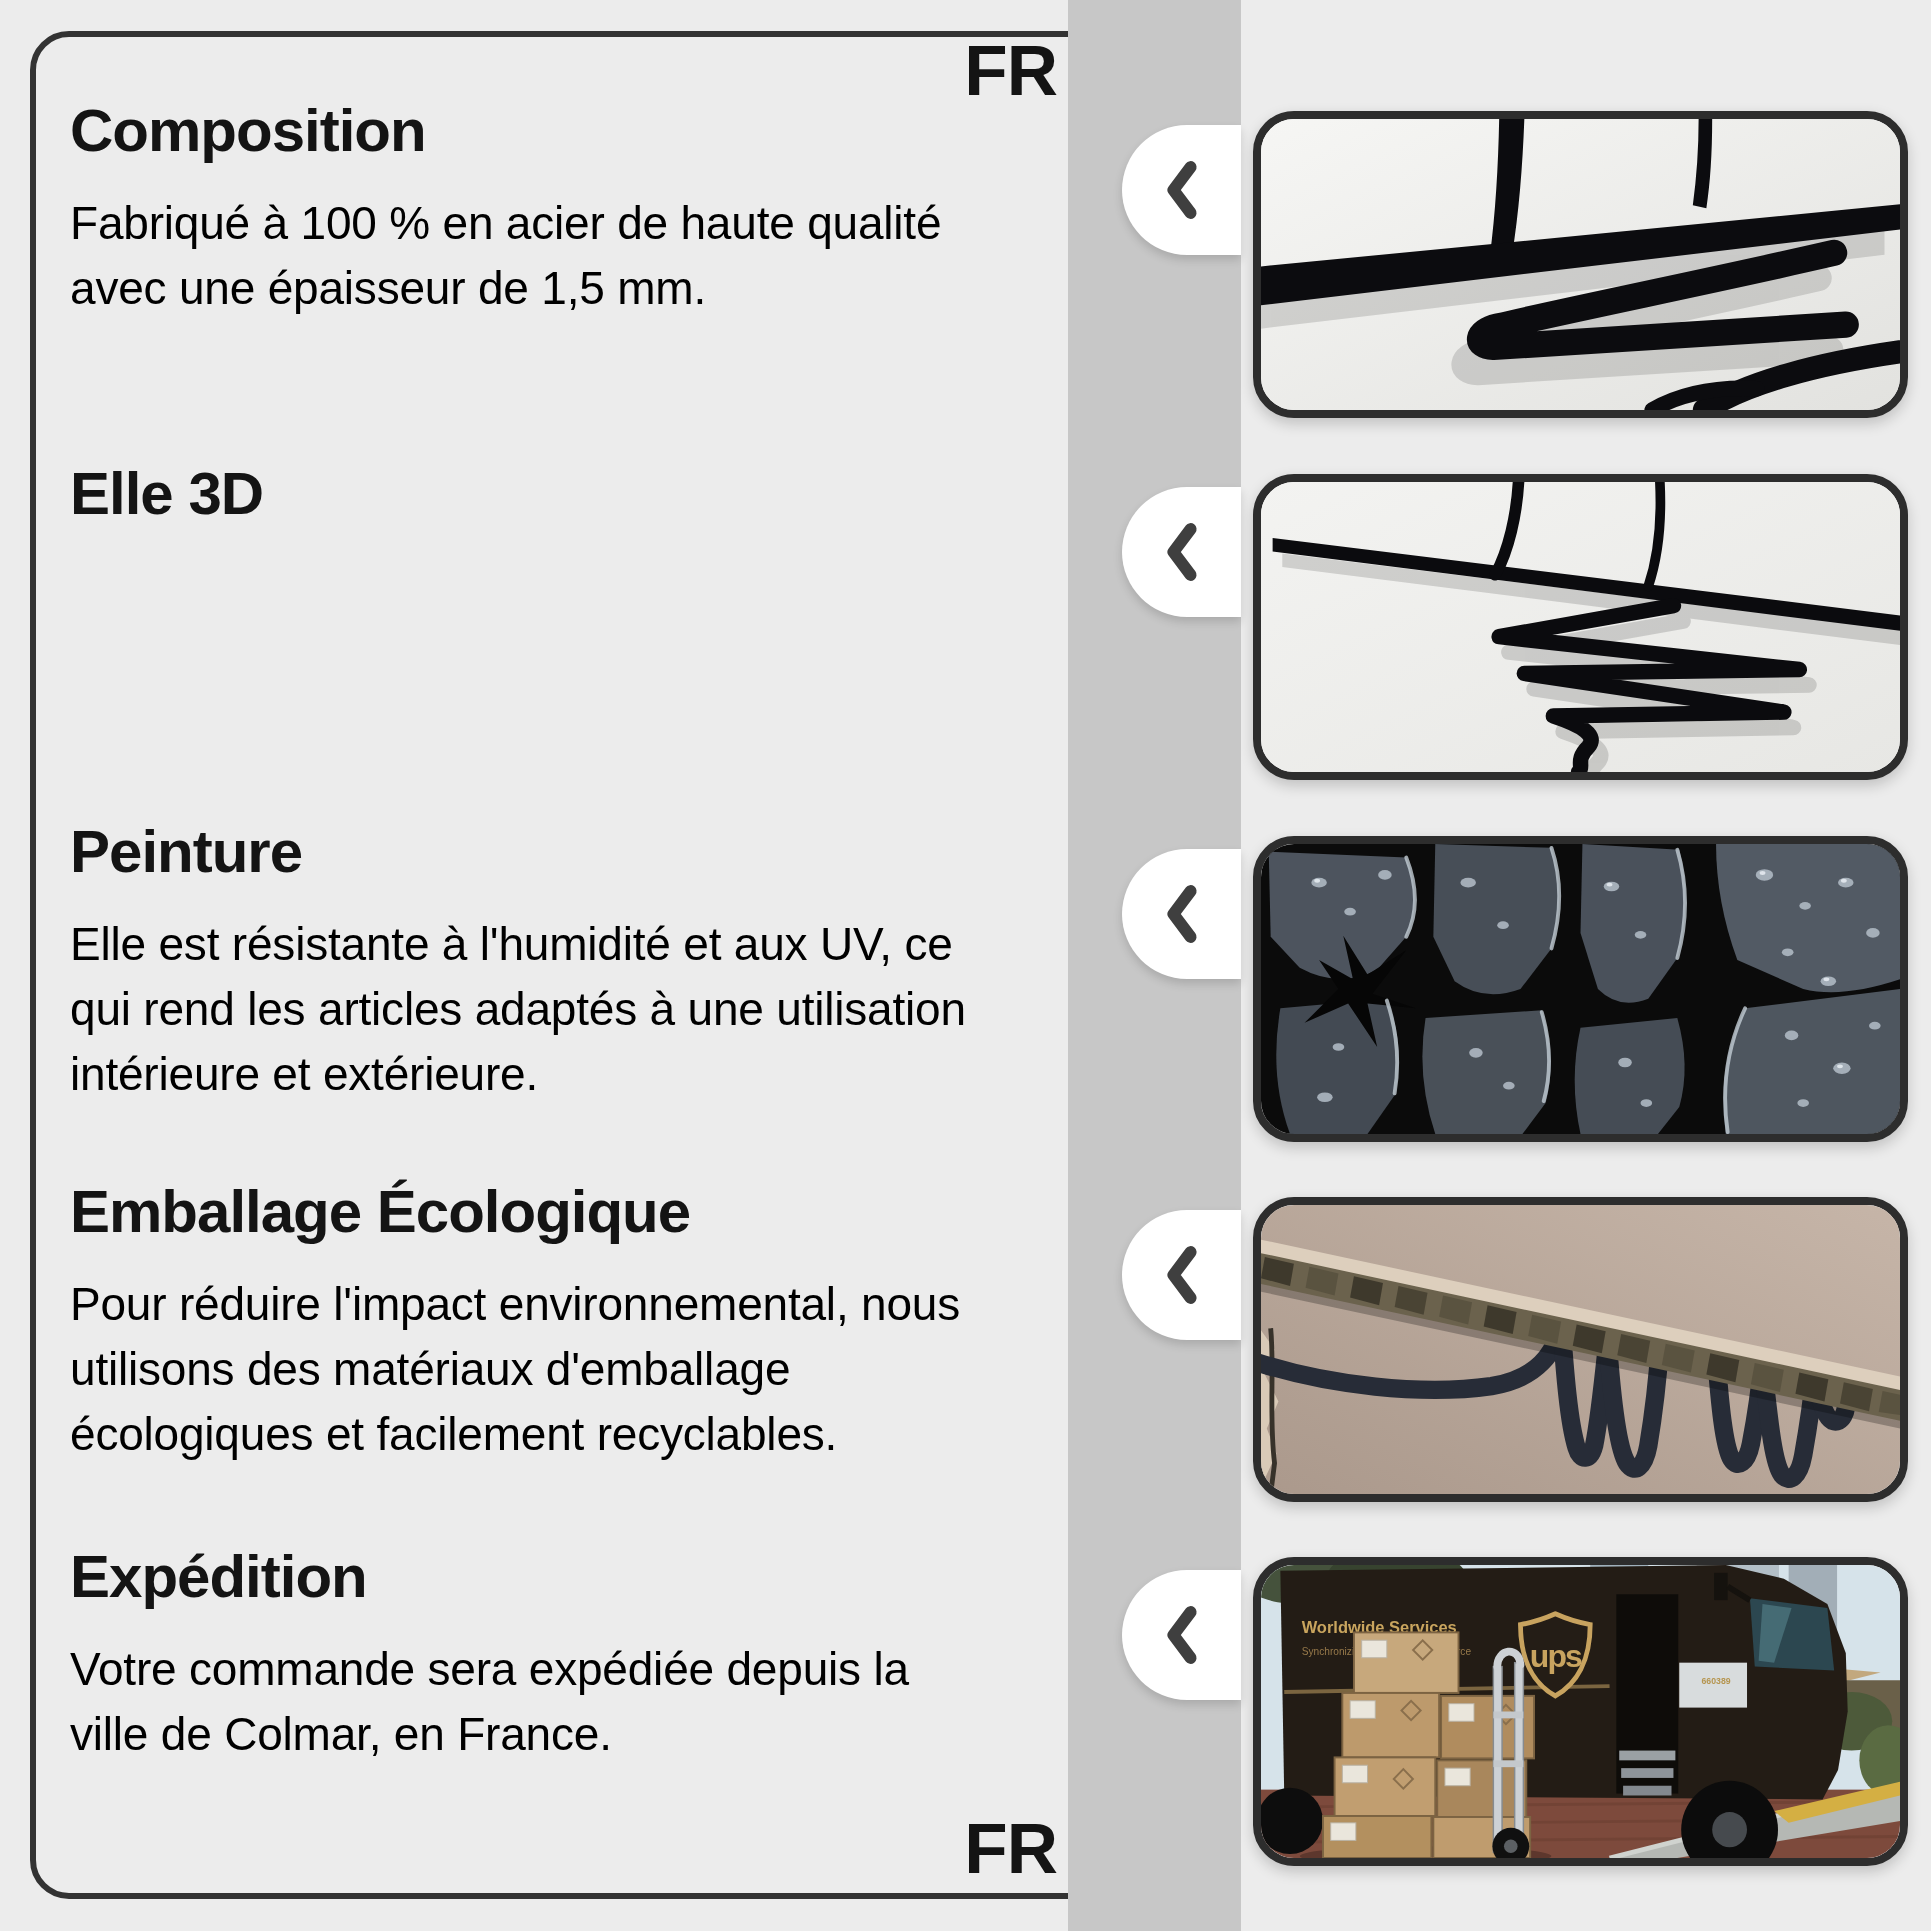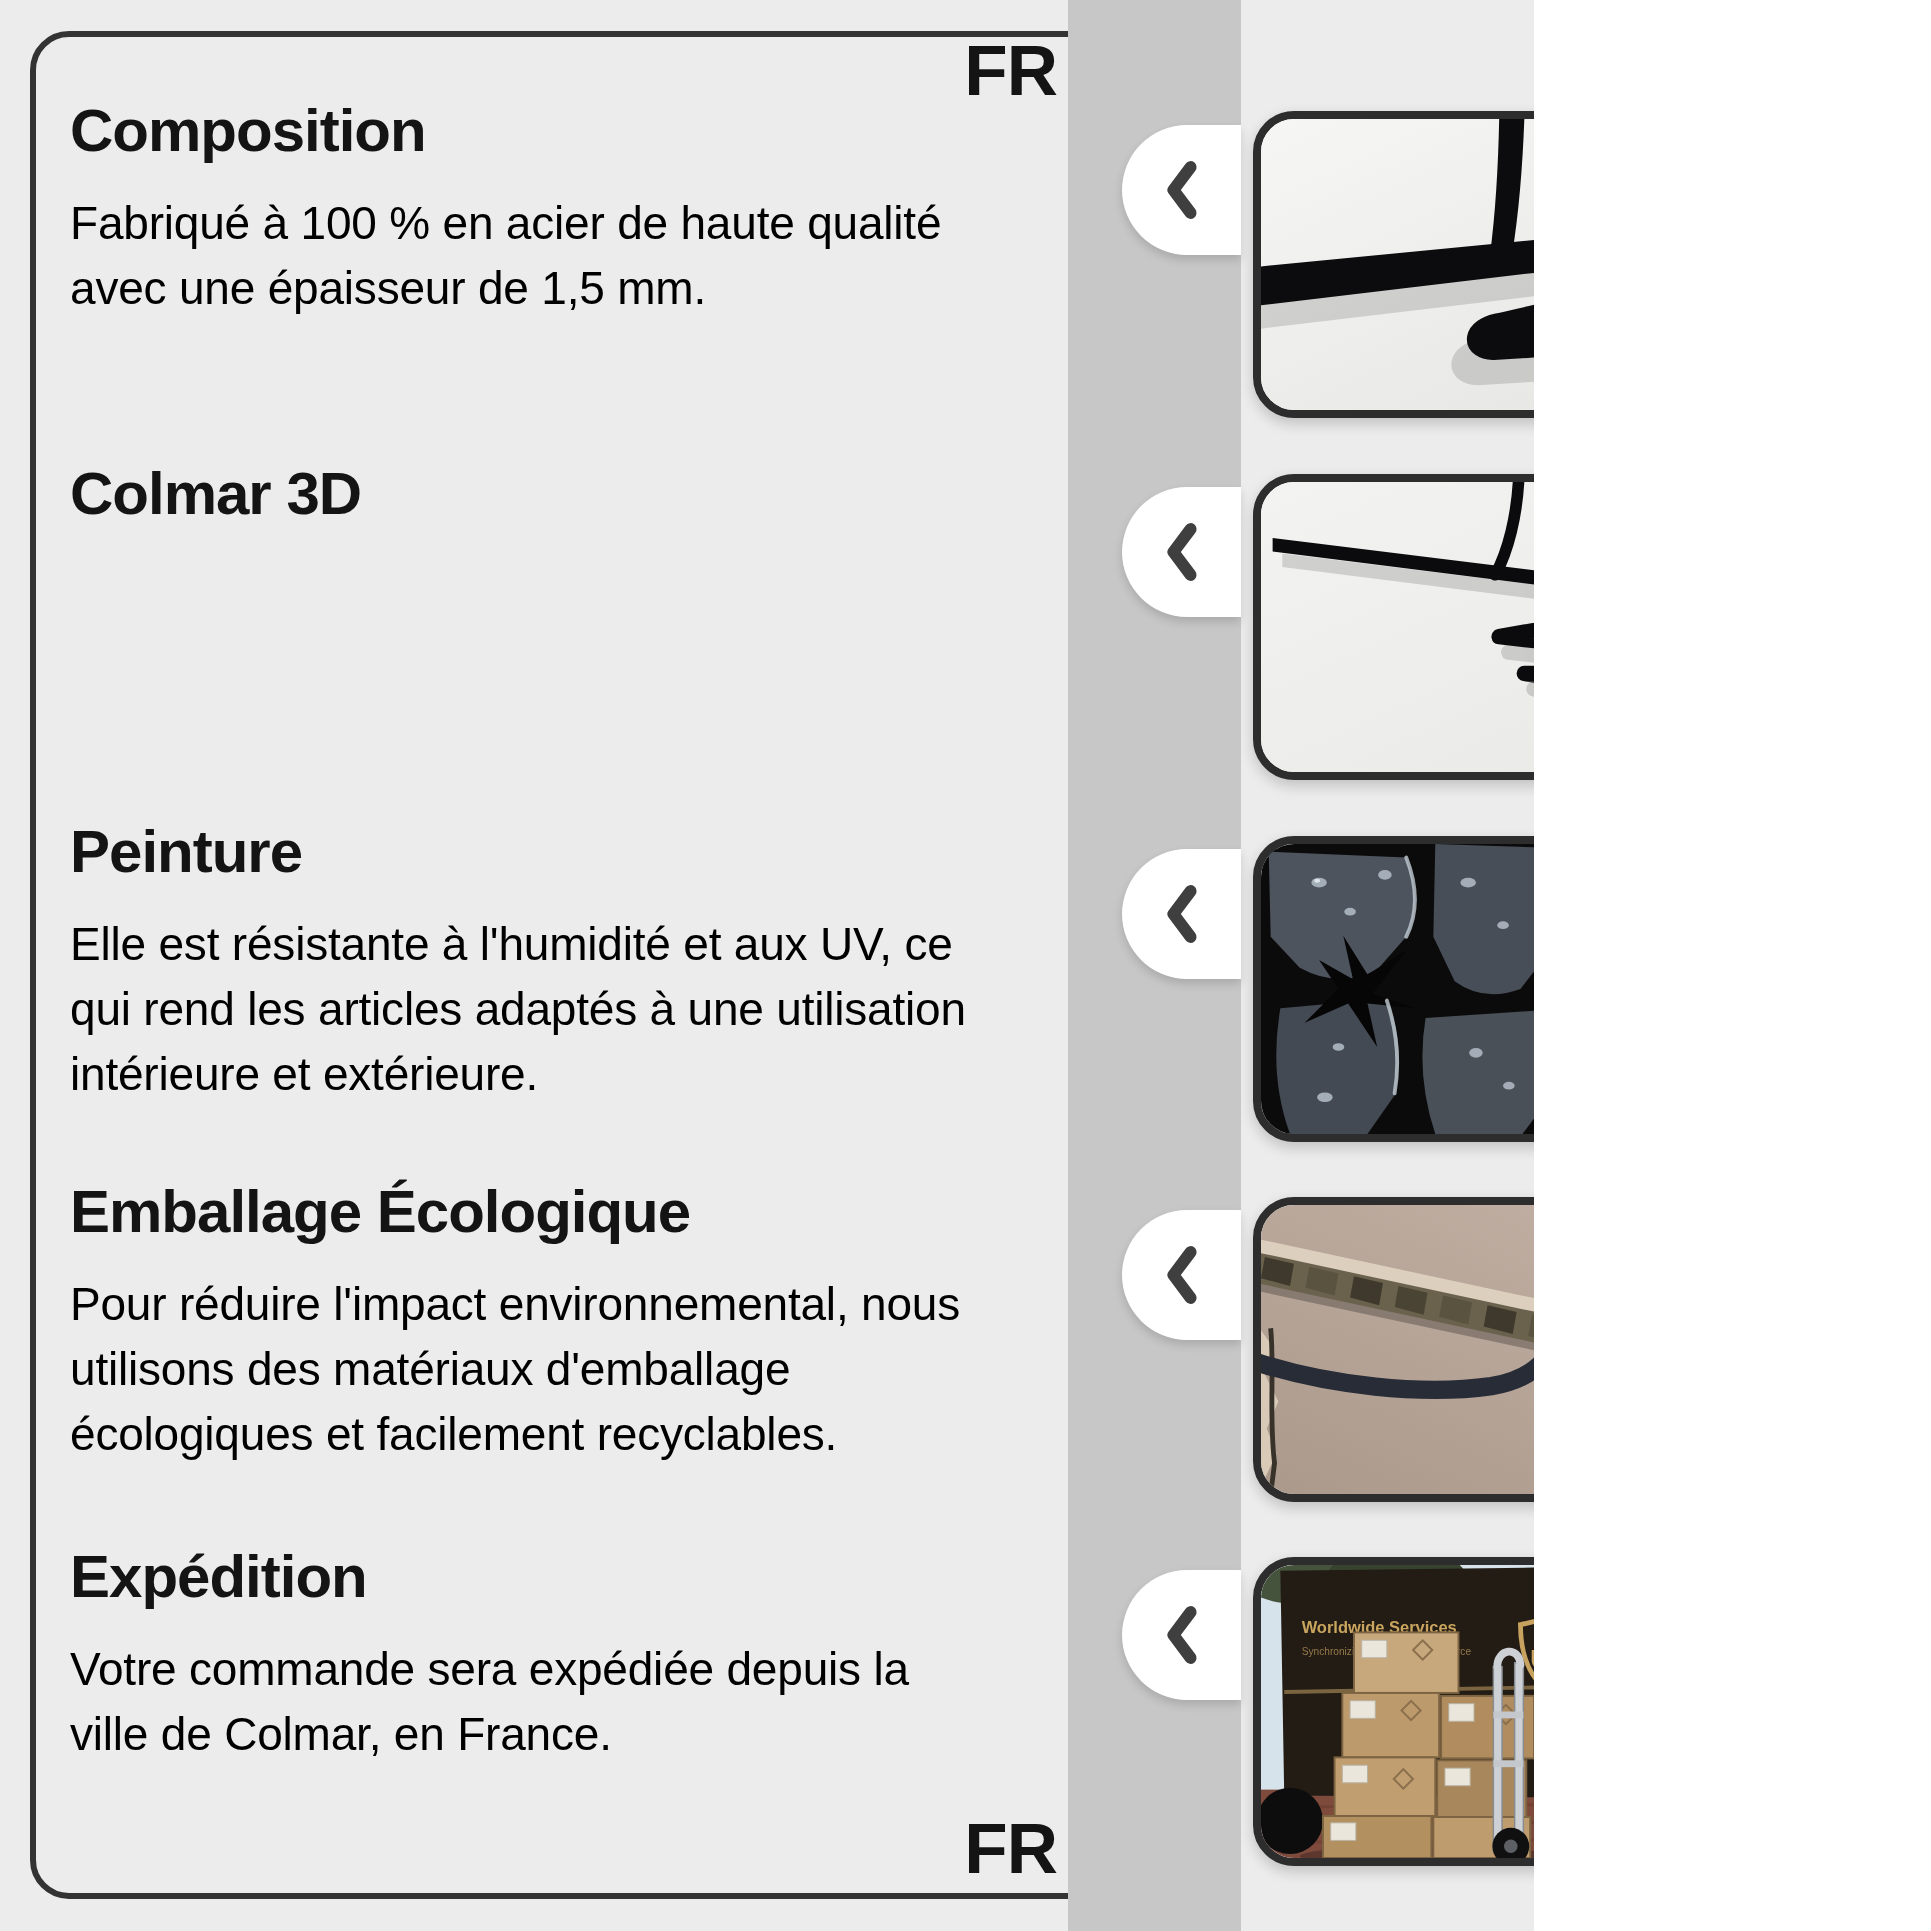--- a/index.html
+++ b/index.html
@@ -1,17 +1,17 @@
 <!DOCTYPE html>
 <html><head>
 <meta charset="utf-8">
 <style>
   html,body{margin:0;padding:0;}
   .canvas{
-    position:relative;width:1534px;height:1931px;background:#ececec;
+    position:relative;width:1931px;height:1931px;background:#ececec;
     font-family:"Liberation Sans",sans-serif;overflow:hidden;
   }
   .card{
     position:absolute;left:30px;top:31px;width:1196px;height:1868px;
     box-sizing:border-box;border:6.8px solid #333333;border-radius:39px;
     background:#ececec;z-index:1;
   }
   .fr{
     position:absolute;left:85px;width:972px;text-align:right;
     font-size:71px;font-weight:700;color:#141414;line-height:75px;z-index:2;
@@ -55,21 +55,21 @@
 
   <div class="fr fr-top">FR</div>
 
   <section class="sec" style="top:95px">
     <h2>Composition</h2>
     <p>Fabriqué à 100 % en acier de haute qualité
 avec une épaisseur de 1,5 mm.</p>
   </section>
 
   <section class="sec" style="top:458px">
-    <h2>Colmar 3D</h2>
+    <h2>Elle 3D</h2>
   </section>
 
   <section class="sec" style="top:816px">
     <h2>Peinture</h2>
     <p>Elle est résistante à l'humidité et aux UV, ce
 qui rend les articles adaptés à une utilisation
 intérieure et extérieure.</p>
   </section>
 
   <section class="sec" style="top:1176px">

